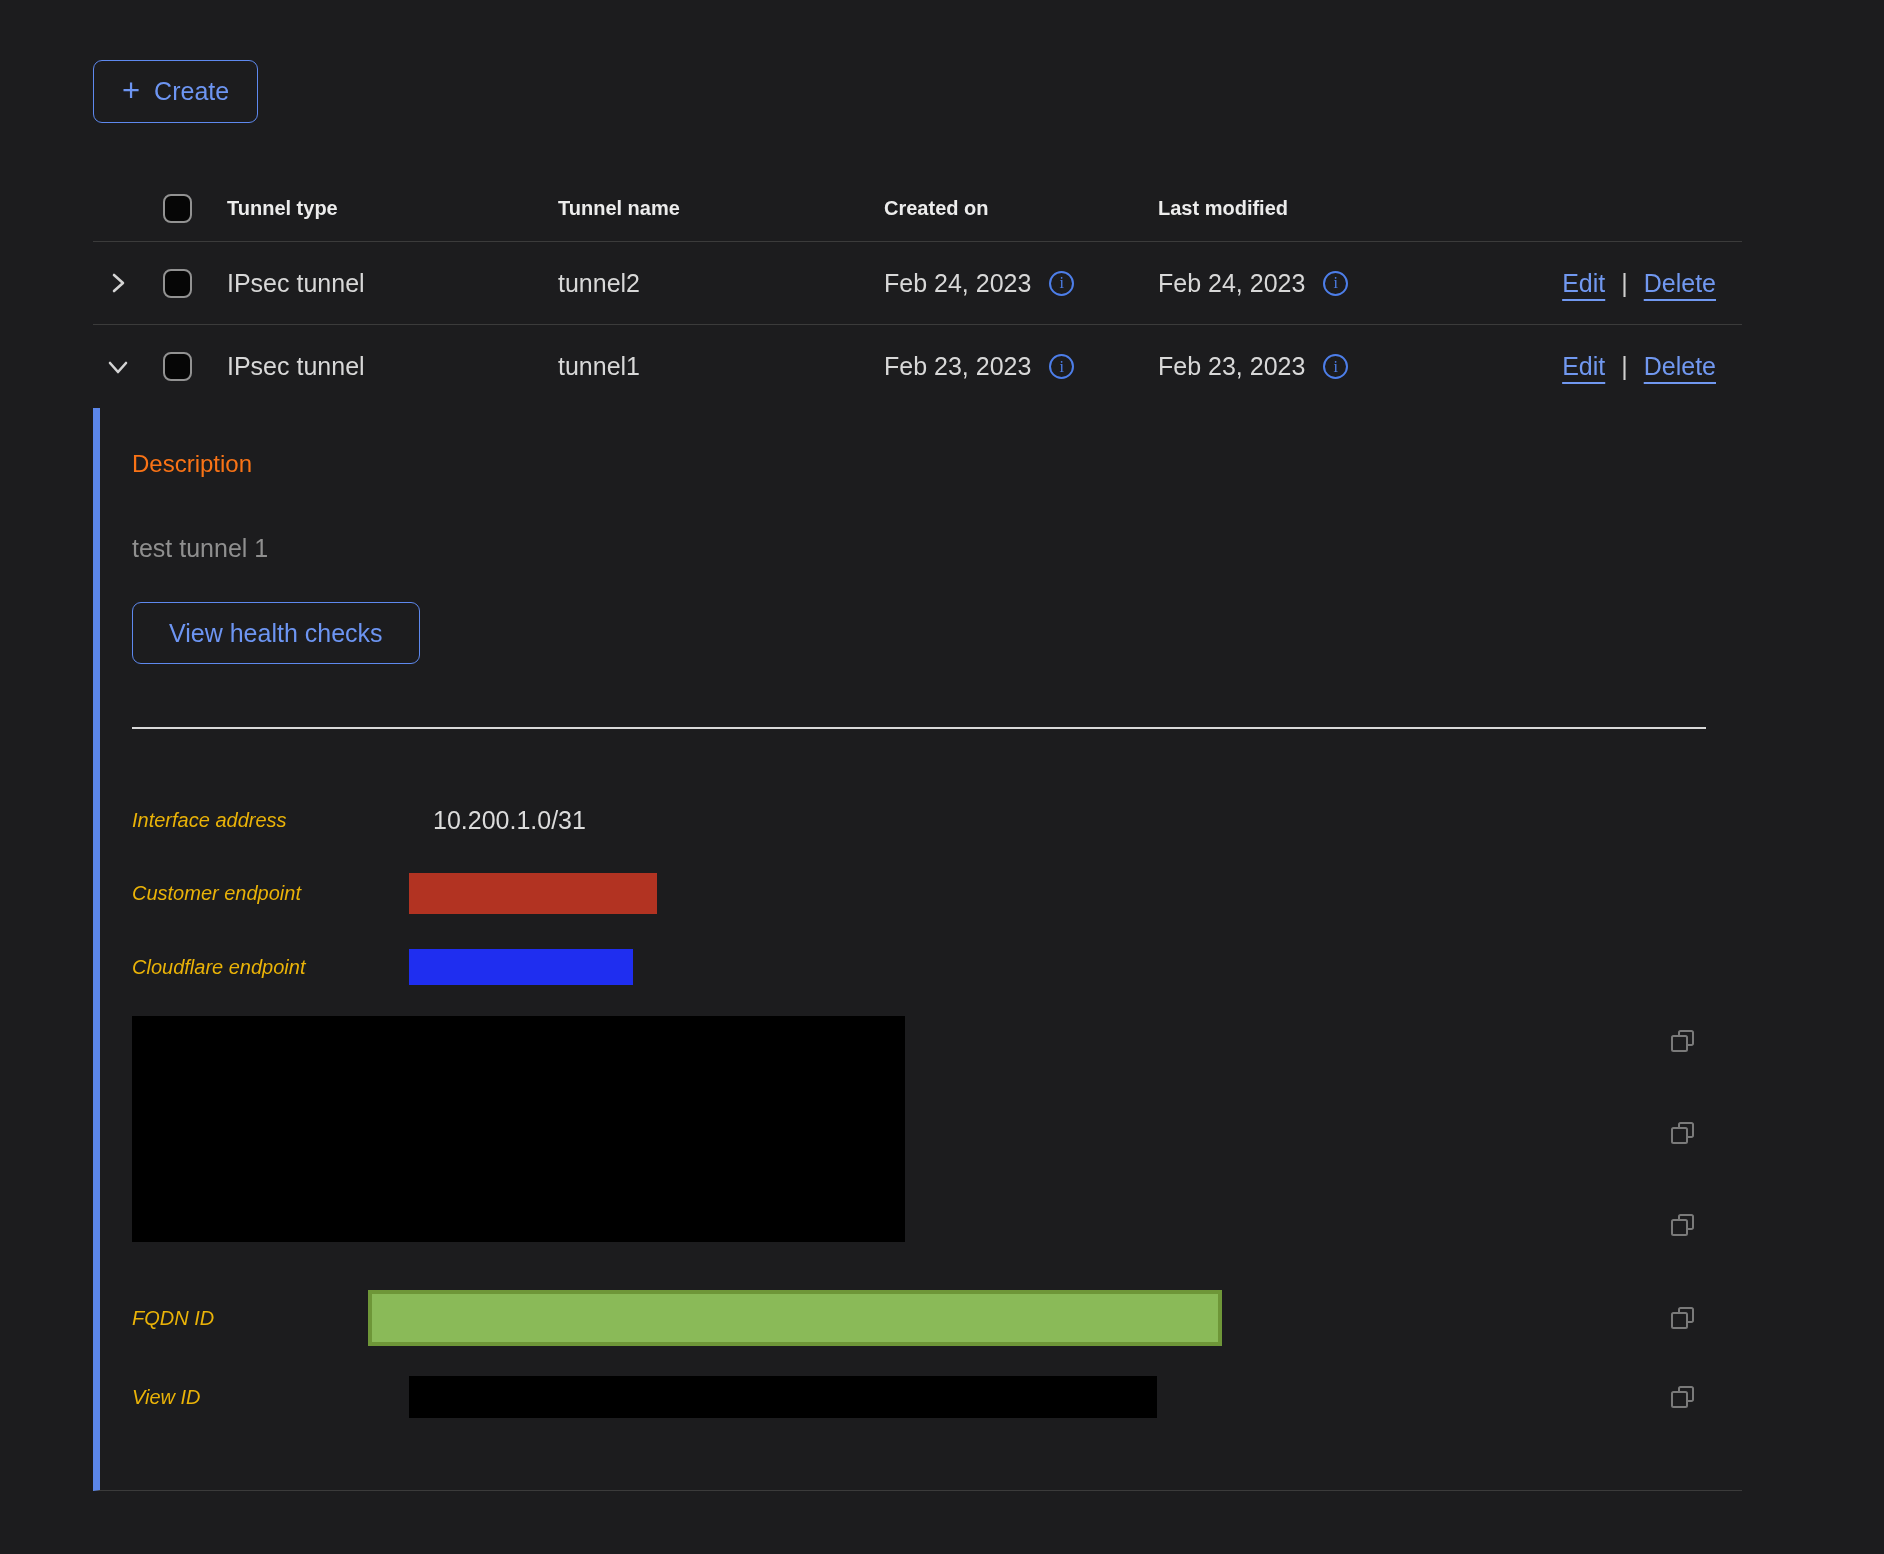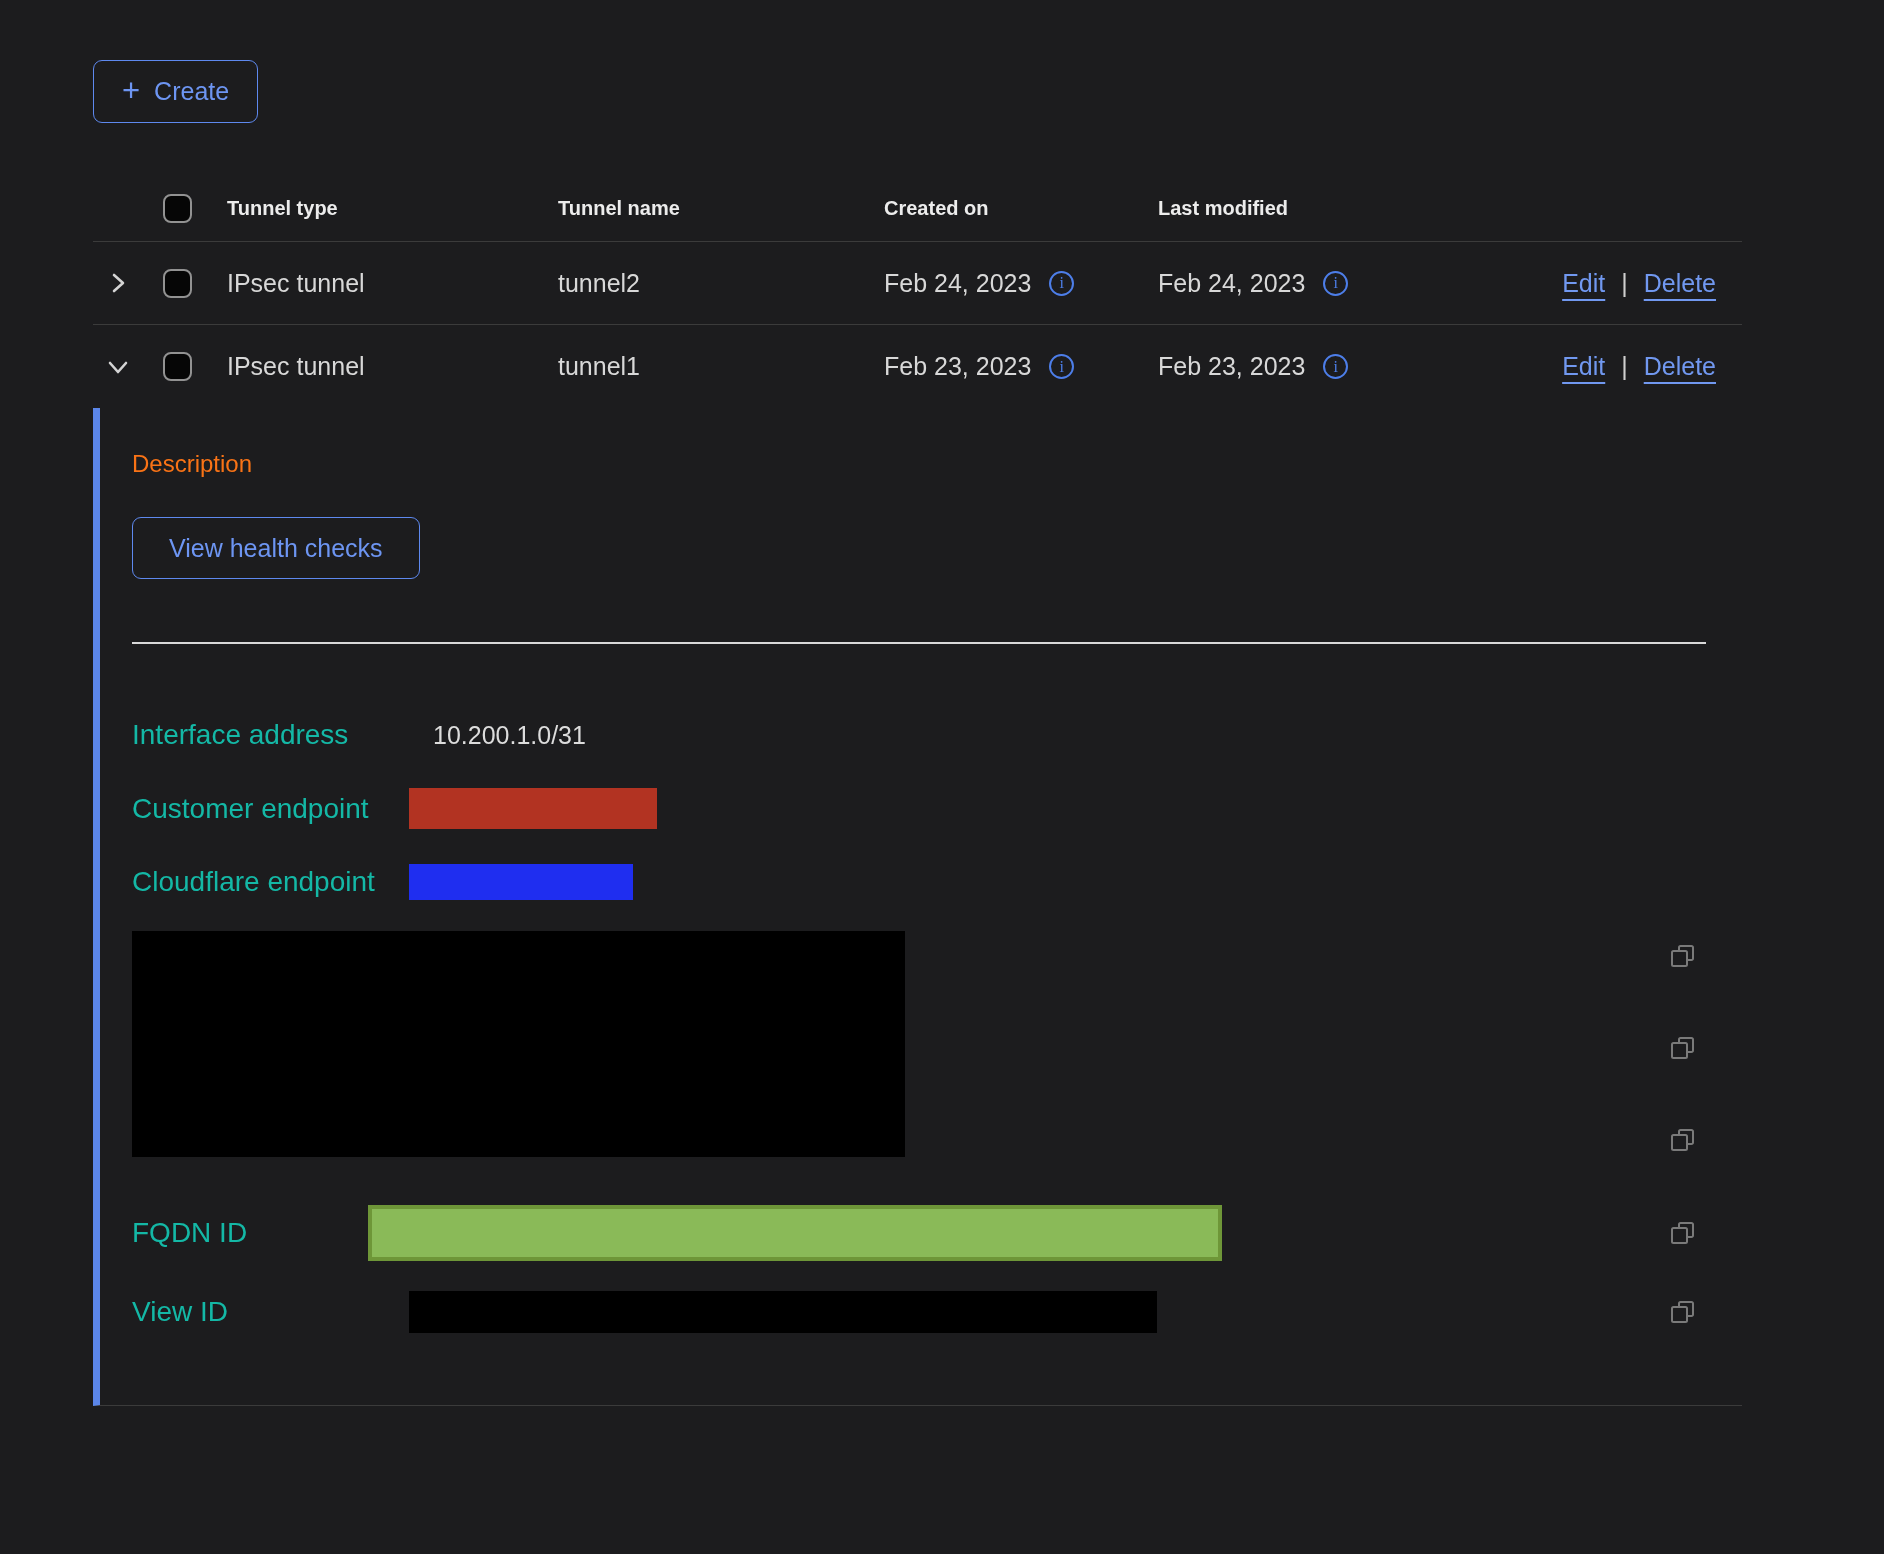--- a/index.html
+++ b/index.html
@@ -95,21 +95,21 @@
     border-bottom: 1px solid #3b3b3b;
     padding: 42px 0 72px 32px;
   }
   .desc-title { font-size: 24px; color: #f97316; }
   .desc-value { margin-top: 56px; font-size: 25px; color: #8f8f8f; }
   .divider-strong {
     border: 0; height: 2px; background: #d9d9d9;
     margin: 63px 36px 0 0;
   }
   .detail-row { display: flex; align-items: center; padding-right: 44px; }
-  .detail-label { width: 277px; flex: none; font-size: 28px; color: #14b8a6; }
+  .detail-label { width: 277px; flex: none; font-size: 20px; color: #eab308; font-style: italic; }
   .row-interface { margin-top: 73px; height: 36px; }
   .val-text { font-size: 25px; color: #dcdcdc; padding-left: 24px; }
   .row-customer  { margin-top: 35px; }
   .row-cloudflare{ margin-top: 35px; }
   .redact { flex: none; }
   .redact-customer   { width: 248px; height: 41px; }
   .redact-cloudflare { width: 224px; height: 36px; }
 
   .detail-group { display: flex; margin-top: 31px; padding-right: 44px; height: 226px; }
   .group-labels {
@@ -207,20 +207,21 @@
       <a class="link">Edit</a>
       <span class="pipe">|</span>
       <a class="link">Delete</a>
     </span>
   </div>
 
   
   <div class="expanded-panel">
 
     <div class="desc-title">Description</div>
+    <div class="desc-value">test tunnel 1</div>
 
     <button class="btn-outline health-btn">
       <span>View health checks</span>
     </button>
 
     <hr class="divider-strong">
 
     
     <div class="detail-row row-interface">
       <span class="detail-label">Interface address</span>

